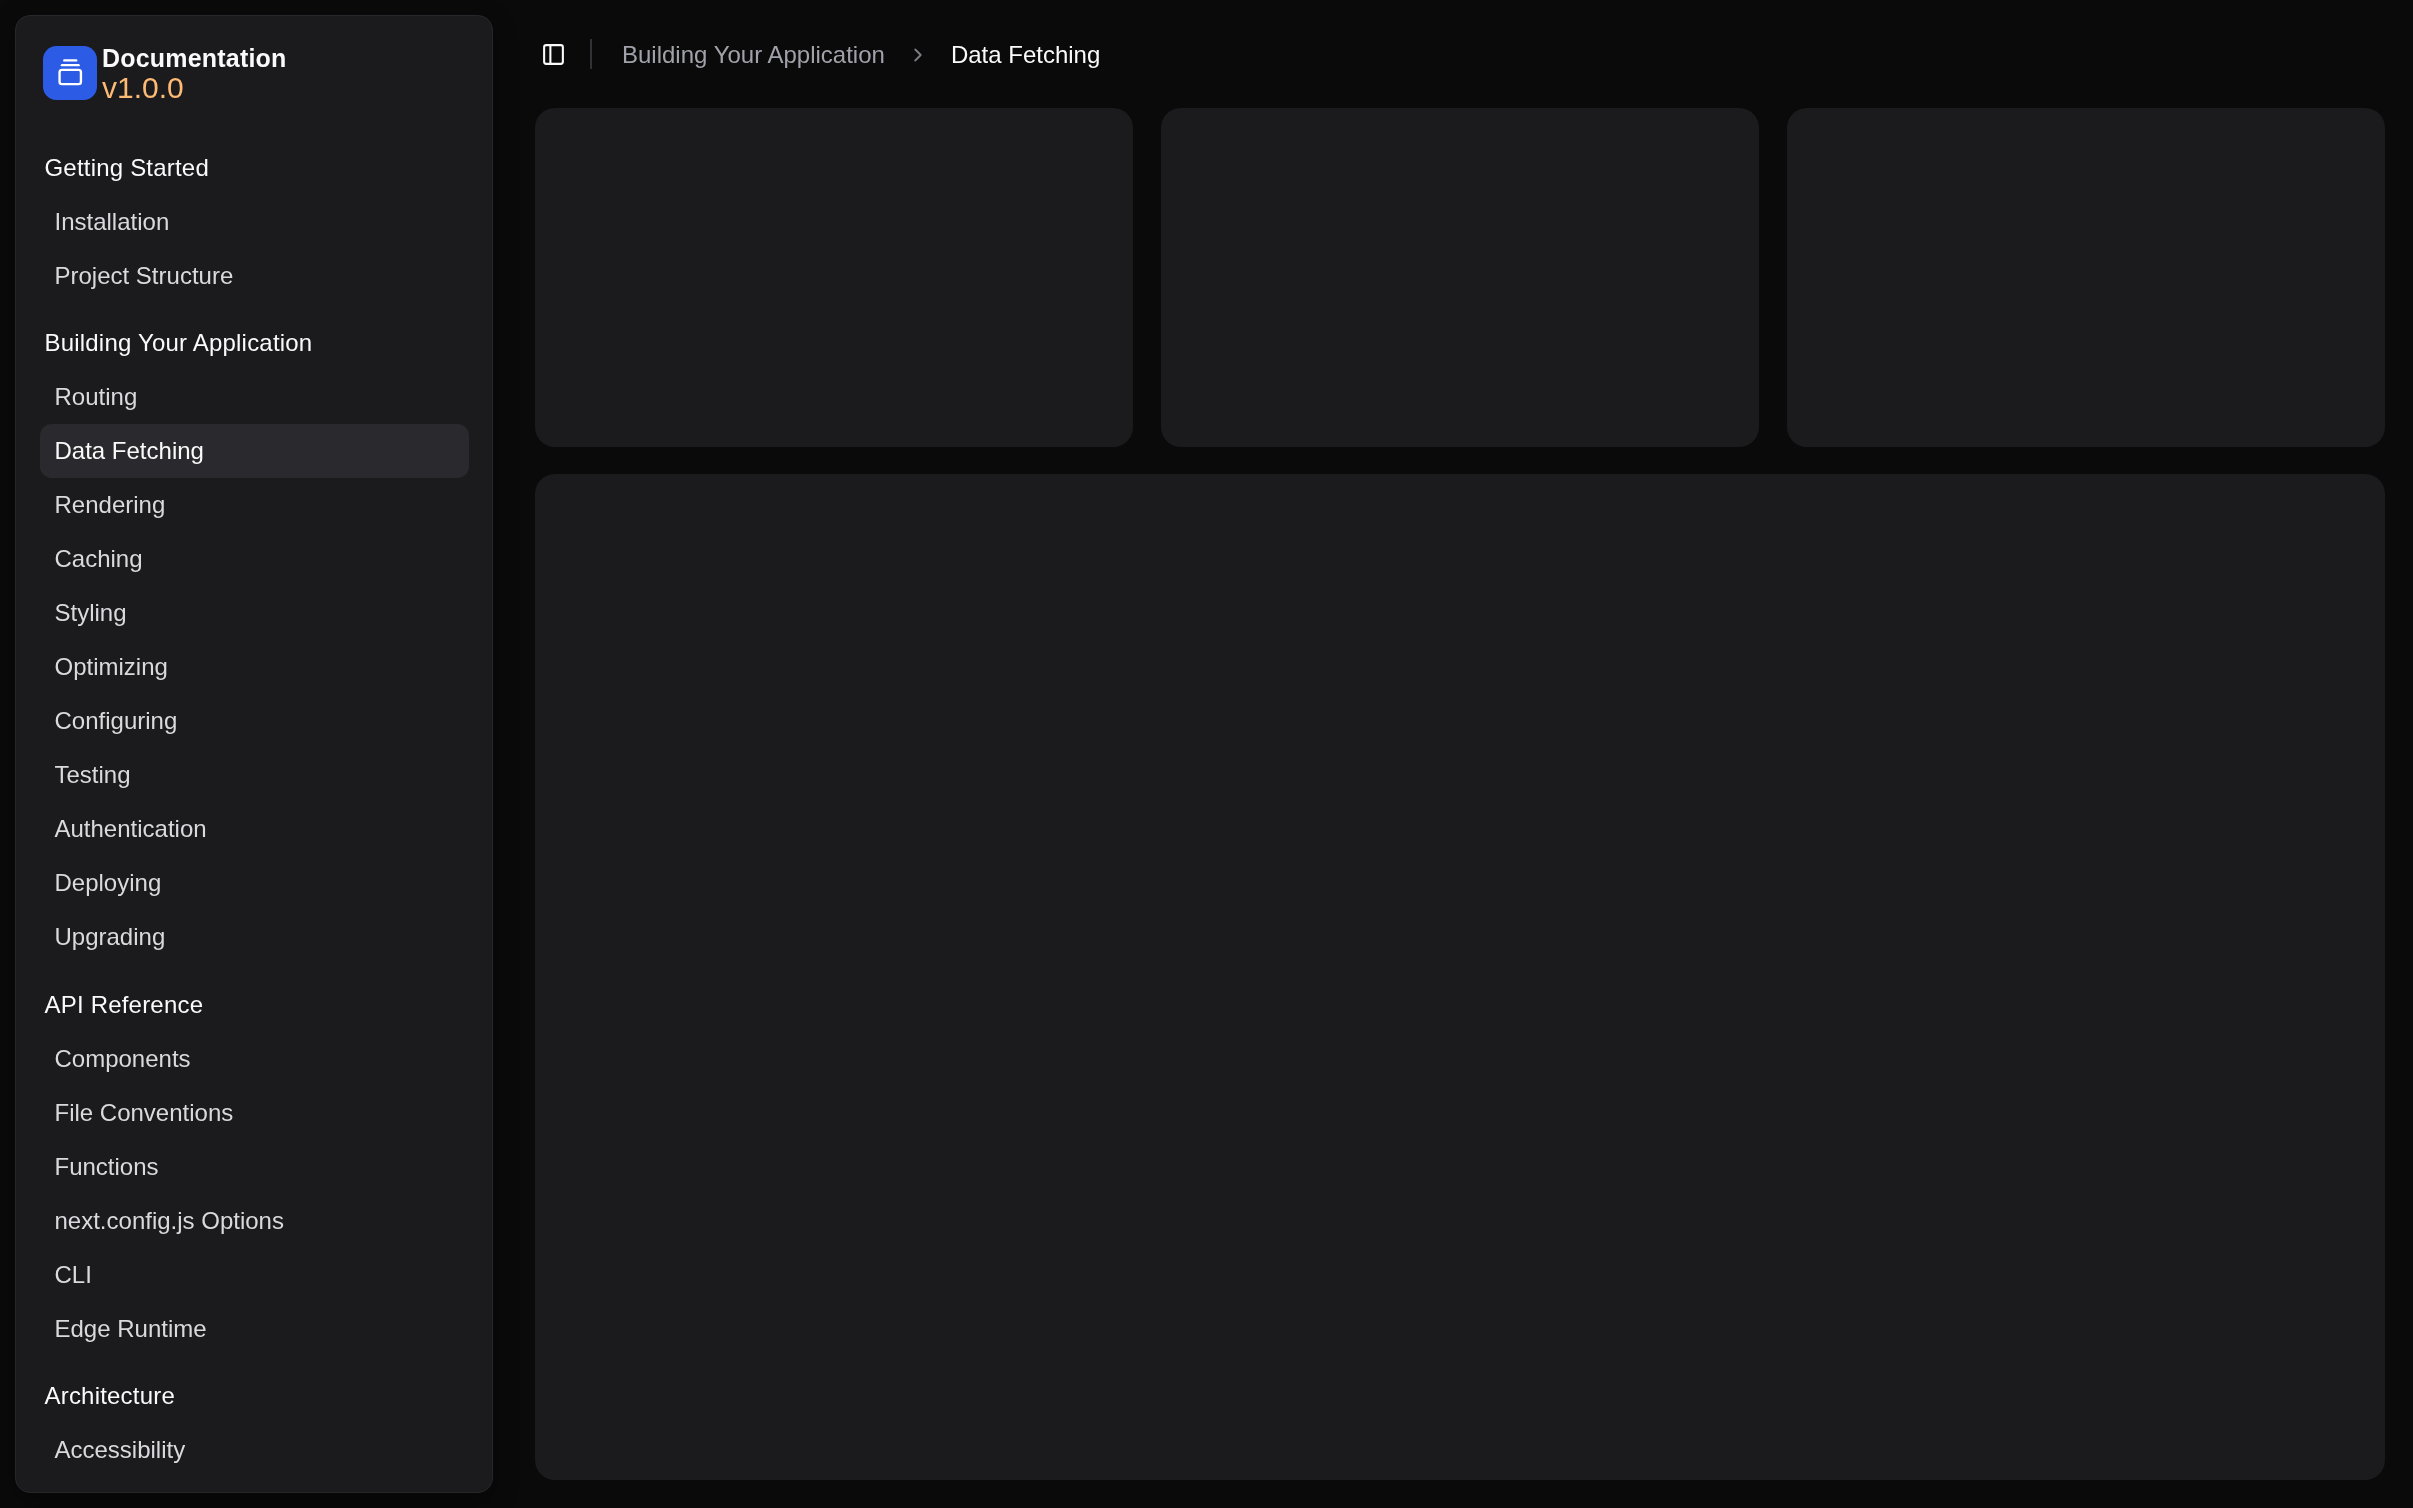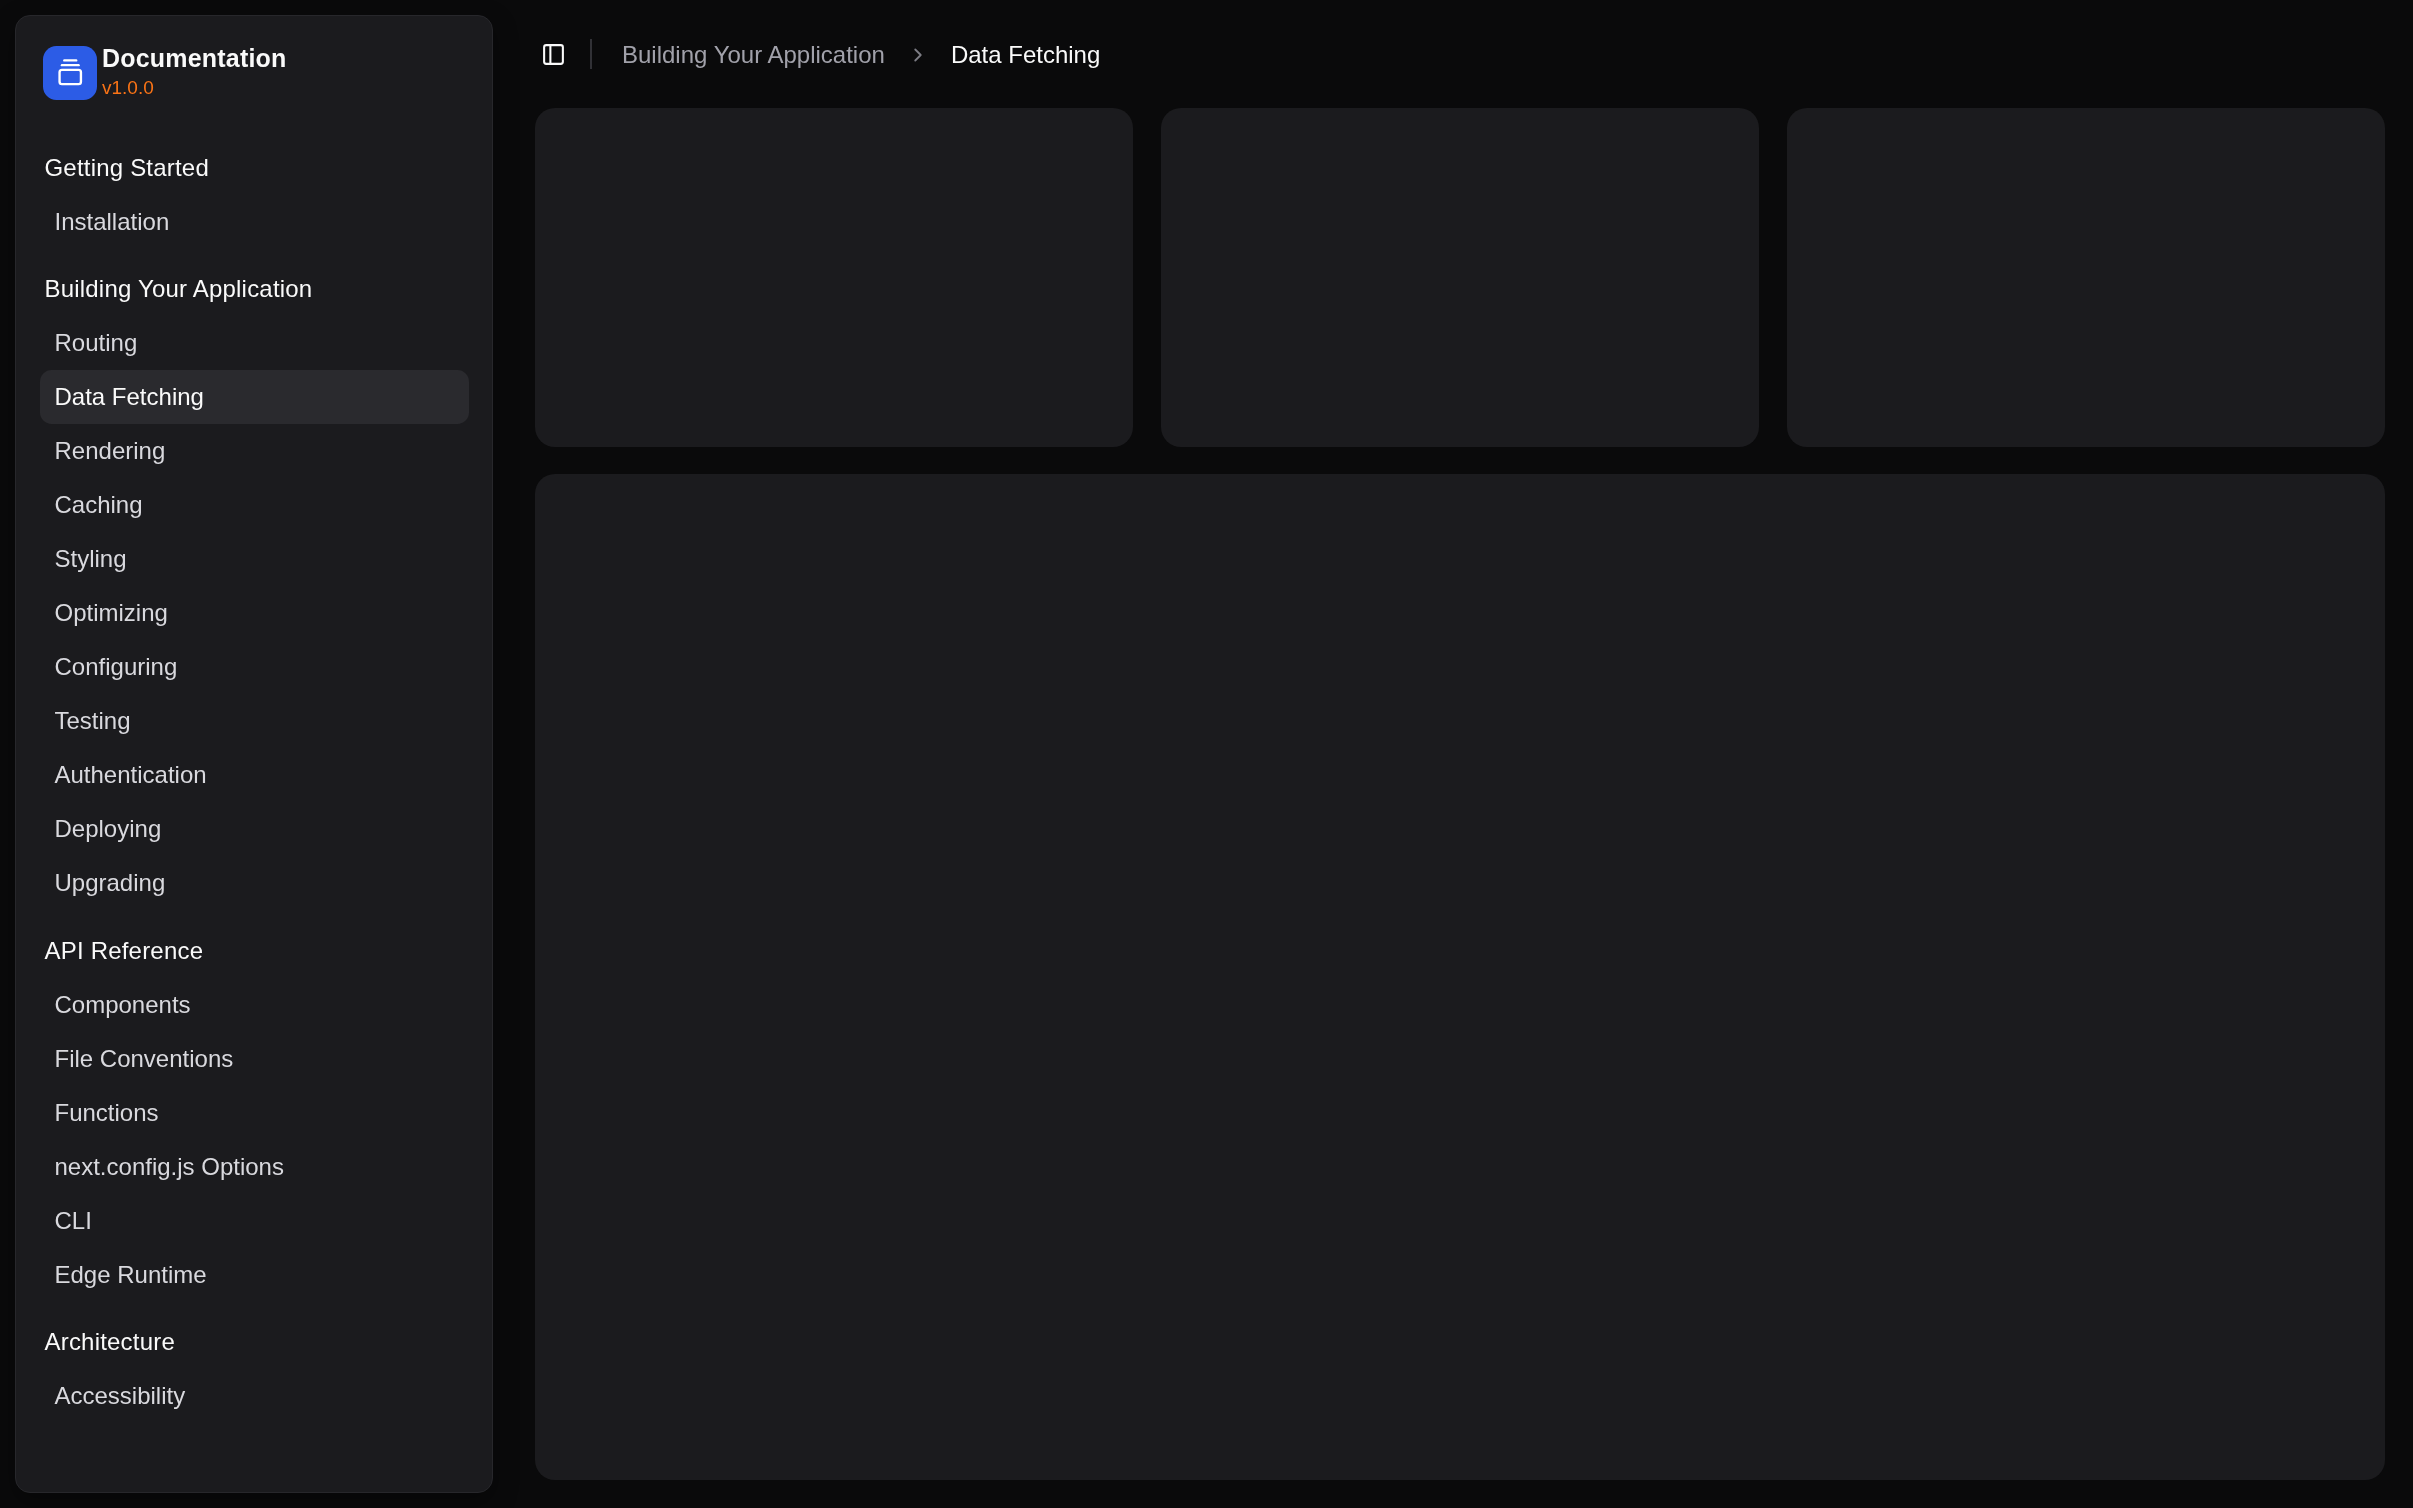--- a/index.html
+++ b/index.html
@@ -43,22 +43,22 @@
     display:flex;align-items:center;justify-content:center;
     color:#ffffff;cursor:pointer;
   }
   .logo-tile svg{width:28.5px;height:28.5px;}
   .app-text{display:flex;flex-direction:column;justify-content:center;}
   .app-title{
     font-size:25px;line-height:31px;font-weight:700;
     color:var(--text-primary);letter-spacing:0.2px;
   }
   .app-version{
-    font-size:19px;line-height:28px;font-weight:400;
-    color:#f97316;
+    font-size:30px;line-height:28px;font-weight:400;
+    color:#fdba74;
   }
   .sidebar-nav{margin-top:39px;padding:0 23.5px;}
   .group + .group{margin-top:13.4px;}
   .group-label{
     height:54px;display:flex;align-items:center;
     padding:0 5px;
     font-size:24px;font-weight:400;
     color:var(--text-primary);letter-spacing:0.2px;
   }
   .item{
@@ -122,20 +122,21 @@
     </div>
     <div class="app-text">
       <span class="app-title">Documentation</span>
       <span class="app-version">v1.0.0</span>
     </div>
   </div>
   <nav class="sidebar-nav" id="sidebar-nav">
       <div class="group">
         <div class="group-label">Getting Started</div>
         <div class="item">Installation</div>
+        <div class="item">Project Structure</div>
       </div>
       <div class="group">
         <div class="group-label">Building Your Application</div>
         <div class="item">Routing</div>
         <div class="item active">Data Fetching</div>
         <div class="item">Rendering</div>
         <div class="item">Caching</div>
         <div class="item">Styling</div>
         <div class="item">Optimizing</div>
         <div class="item">Configuring</div>

